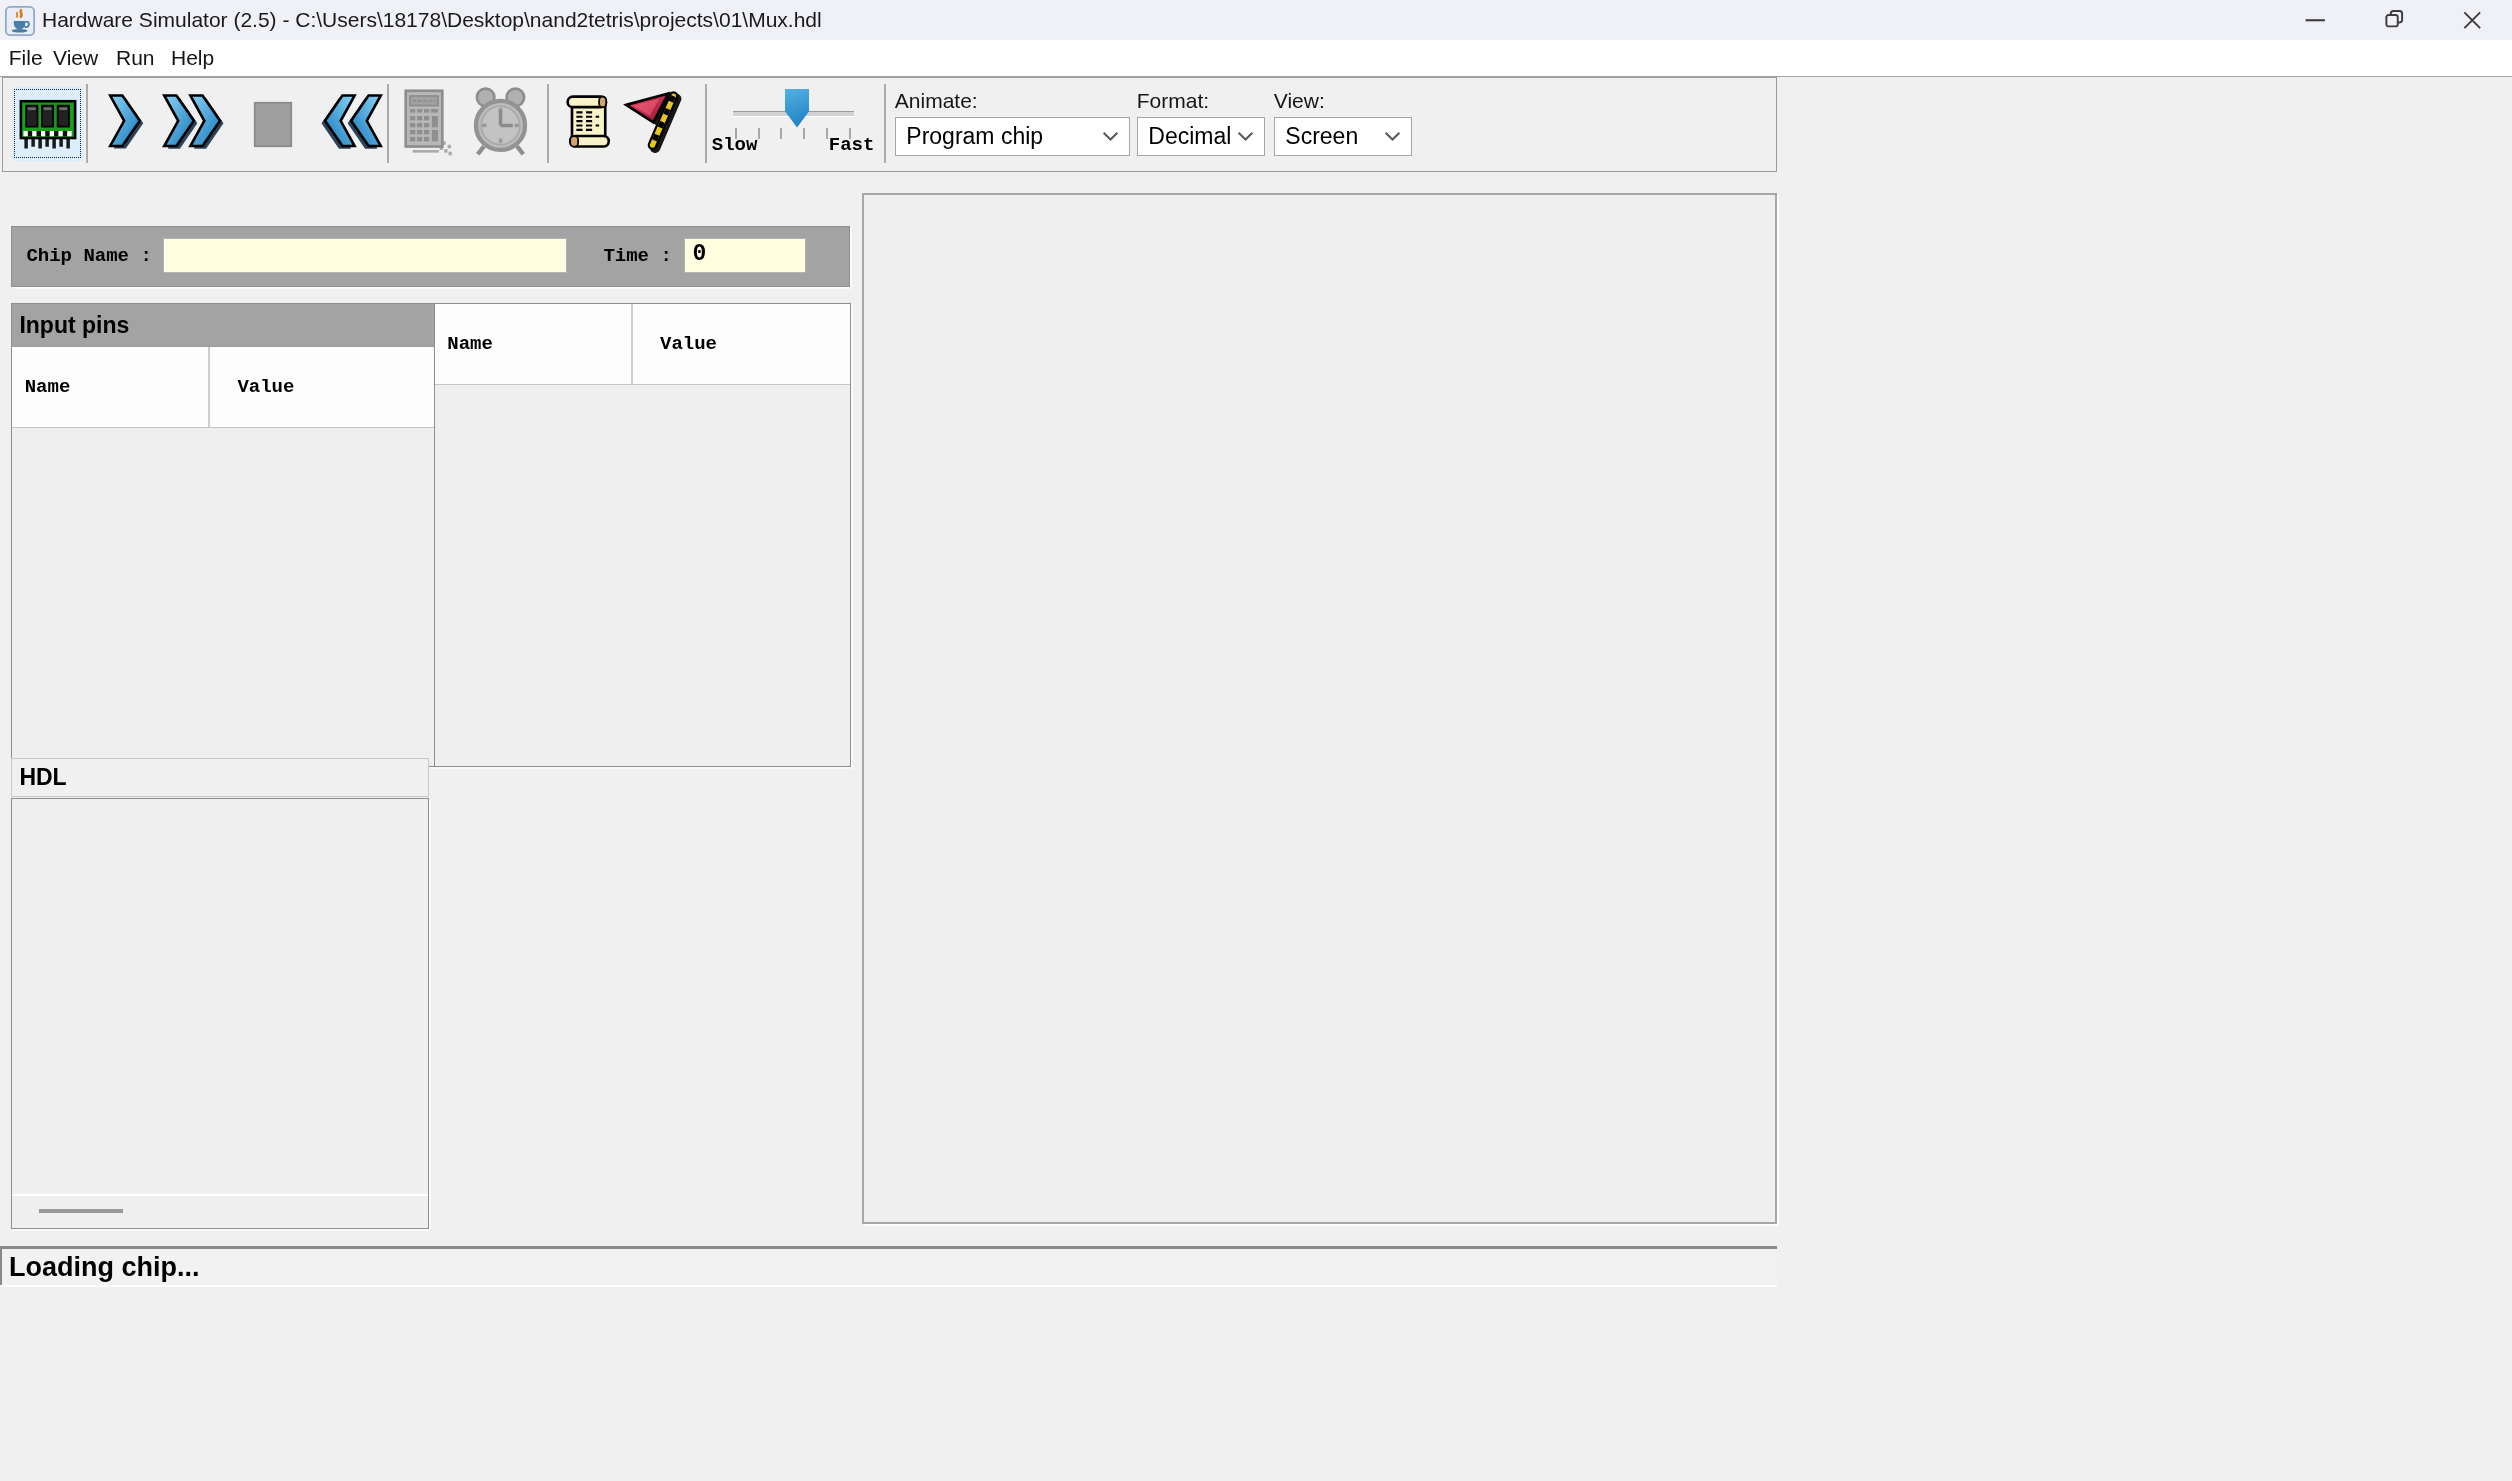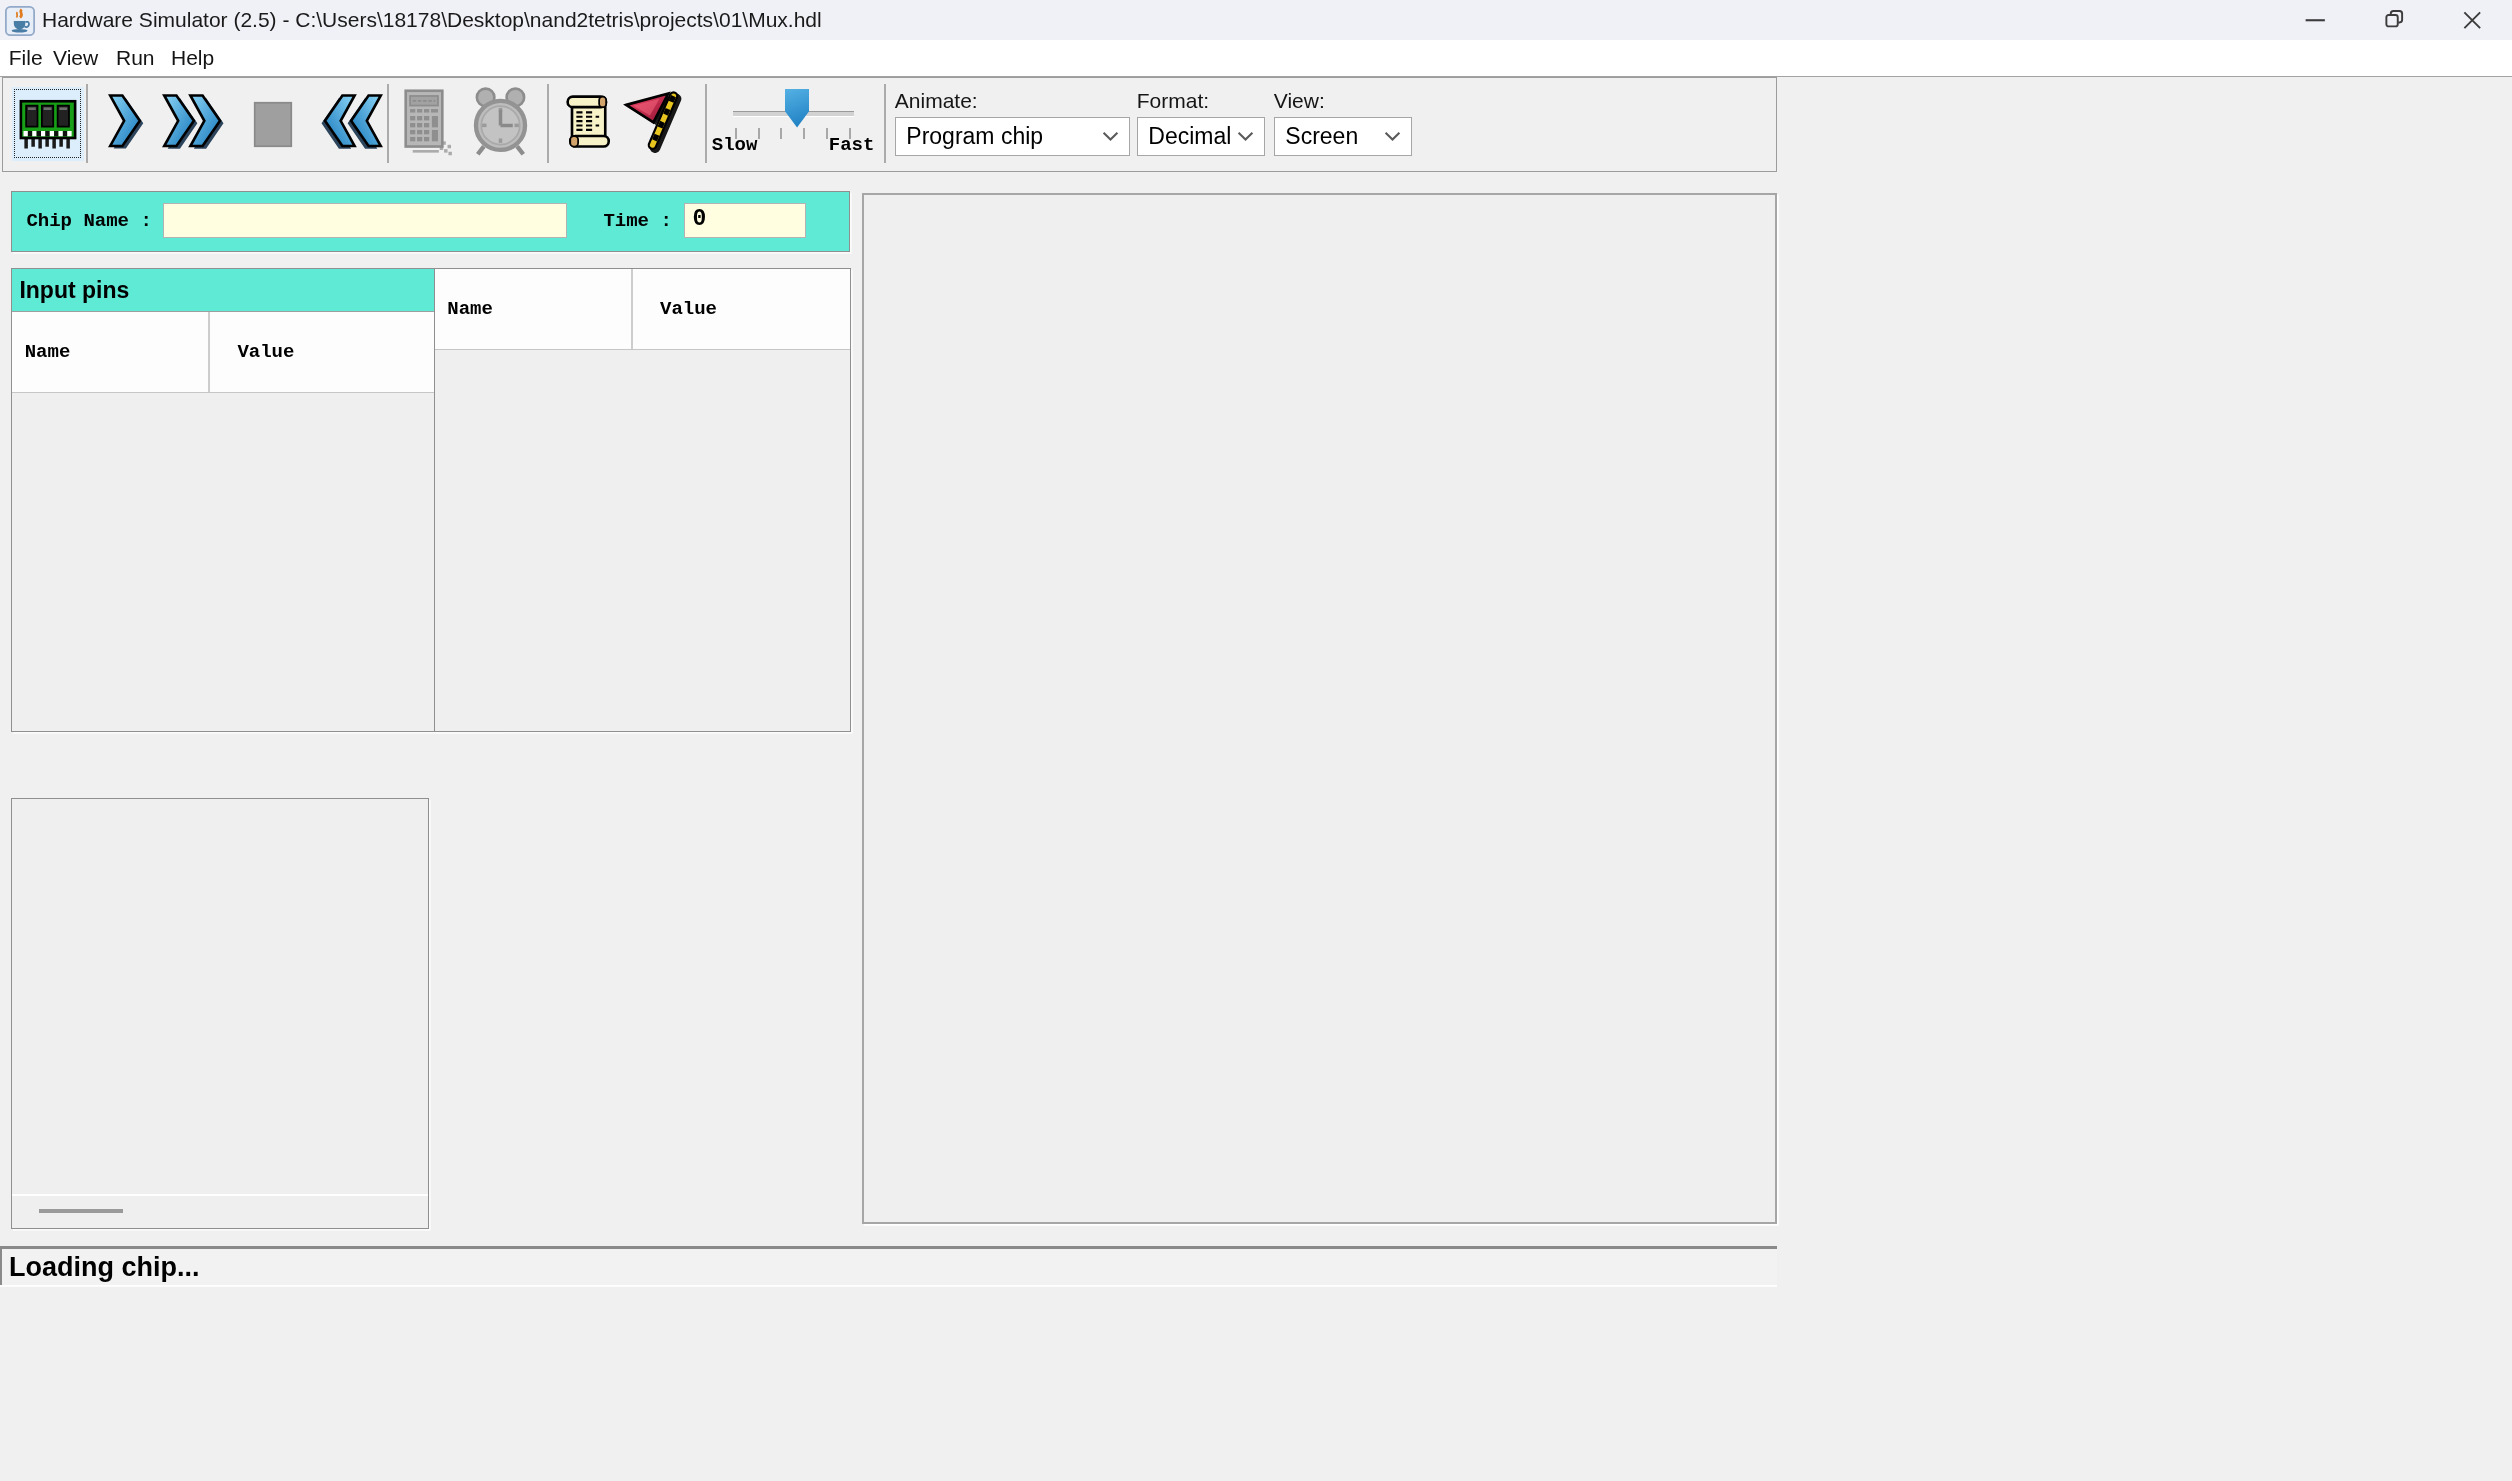--- a/index.html
+++ b/index.html
@@ -48,21 +48,21 @@
   
   .dd-label{position:absolute;top:10.5px;font-size:21px;color:#161616;}
   #lbl-animate{left:892px;} #lbl-format{left:1134px;} #lbl-view{left:1271px;}
   .dropdown{position:absolute;top:39px;height:39px;background:#fff;border:1.8px solid #a6a6a6;box-sizing:border-box;
             display:flex;align-items:center;padding-left:10.5px;font-size:23px;color:#000;}
   #dd-animate{left:892px;width:235px;} #dd-format{left:1134px;width:128px;} #dd-view{left:1271px;width:138px;}
   .dd-value{flex:1;white-space:nowrap;overflow:hidden;}
   .dd-chev{margin-right:8.8px;flex:0 0 auto;}
 
   
-  .panel{position:absolute;background:#5eead4;border:1.8px solid #8f8f8f;box-shadow:1.8px 1.8px 0 #fbfbfb;box-sizing:border-box;}
+  .panel{position:absolute;background:#a3a3a3;border:1.8px solid #8f8f8f;box-shadow:1.8px 1.8px 0 #fbfbfb;box-sizing:border-box;margin-top:35px;}
   #chip-panel{left:11.4px;top:191px;width:839px;height:61px;}
   #chip-name-label{left:14px;top:0;height:58px;line-height:58px;font-size:19px;}
   #chip-name-field{position:absolute;left:151px;top:11.4px;width:404px;height:35px;background:#fffee0;
       border:1.8px solid #b3b3b3;box-sizing:border-box;font-family:"Liberation Mono",monospace;font-weight:700;
       font-size:23px;padding:0 0 0 7px;outline:none;}
   #time-label{left:591px;top:0;height:58px;line-height:58px;font-size:19px;}
   #time-field{position:absolute;left:672px;top:11.4px;width:122px;height:35px;background:#fffee0;
       border:1.8px solid #b3b3b3;box-sizing:border-box;line-height:31.5px;padding-left:7px;font-size:23px;}
 
   .pins-panel{display:flex;flex-direction:column;}
@@ -355,20 +355,23 @@
   </div>
 
   <div id="output-pins" class="panel pins-panel">
     <div class="pins-thead">
       <div class="th-name mono">Name</div>
       <div class="th-value mono">Value</div>
     </div>
     <div class="pins-body"></div>
   </div>
 
+  <div id="hdl-header">
+    <span>HDL</span>
+  </div>
   <div id="hdl-content">
     <div id="hdl-sep"></div>
     <div id="hdl-scroll-thumb"></div>
   </div>
 
   <div id="right-panel"></div>
 
   <div id="status-bar">
     <span id="status-text">Loading chip...</span>
   </div>

